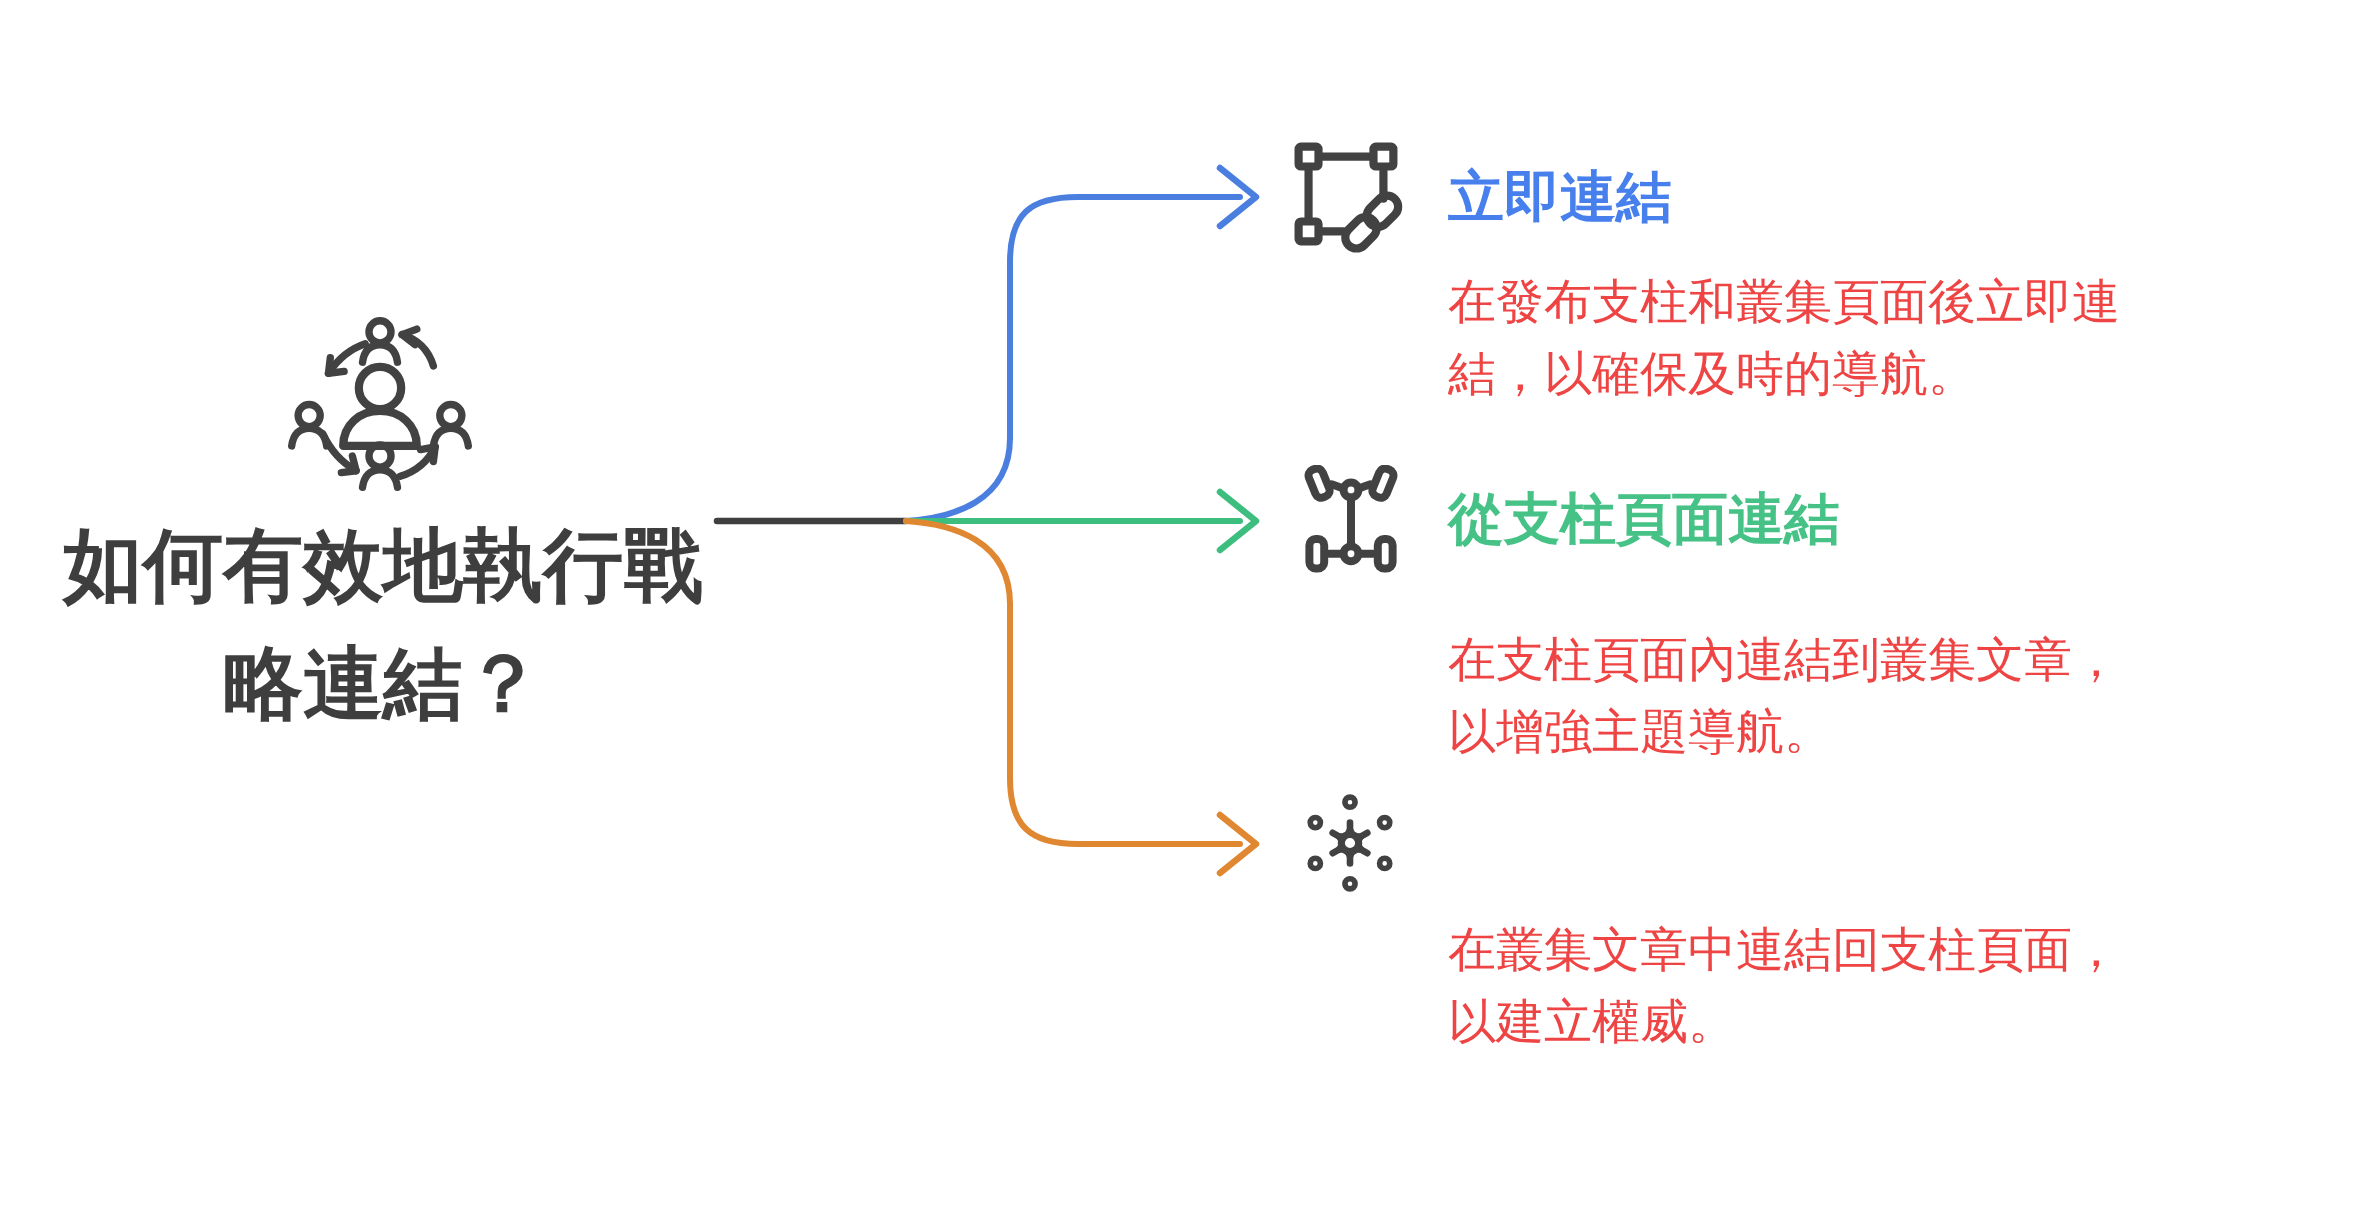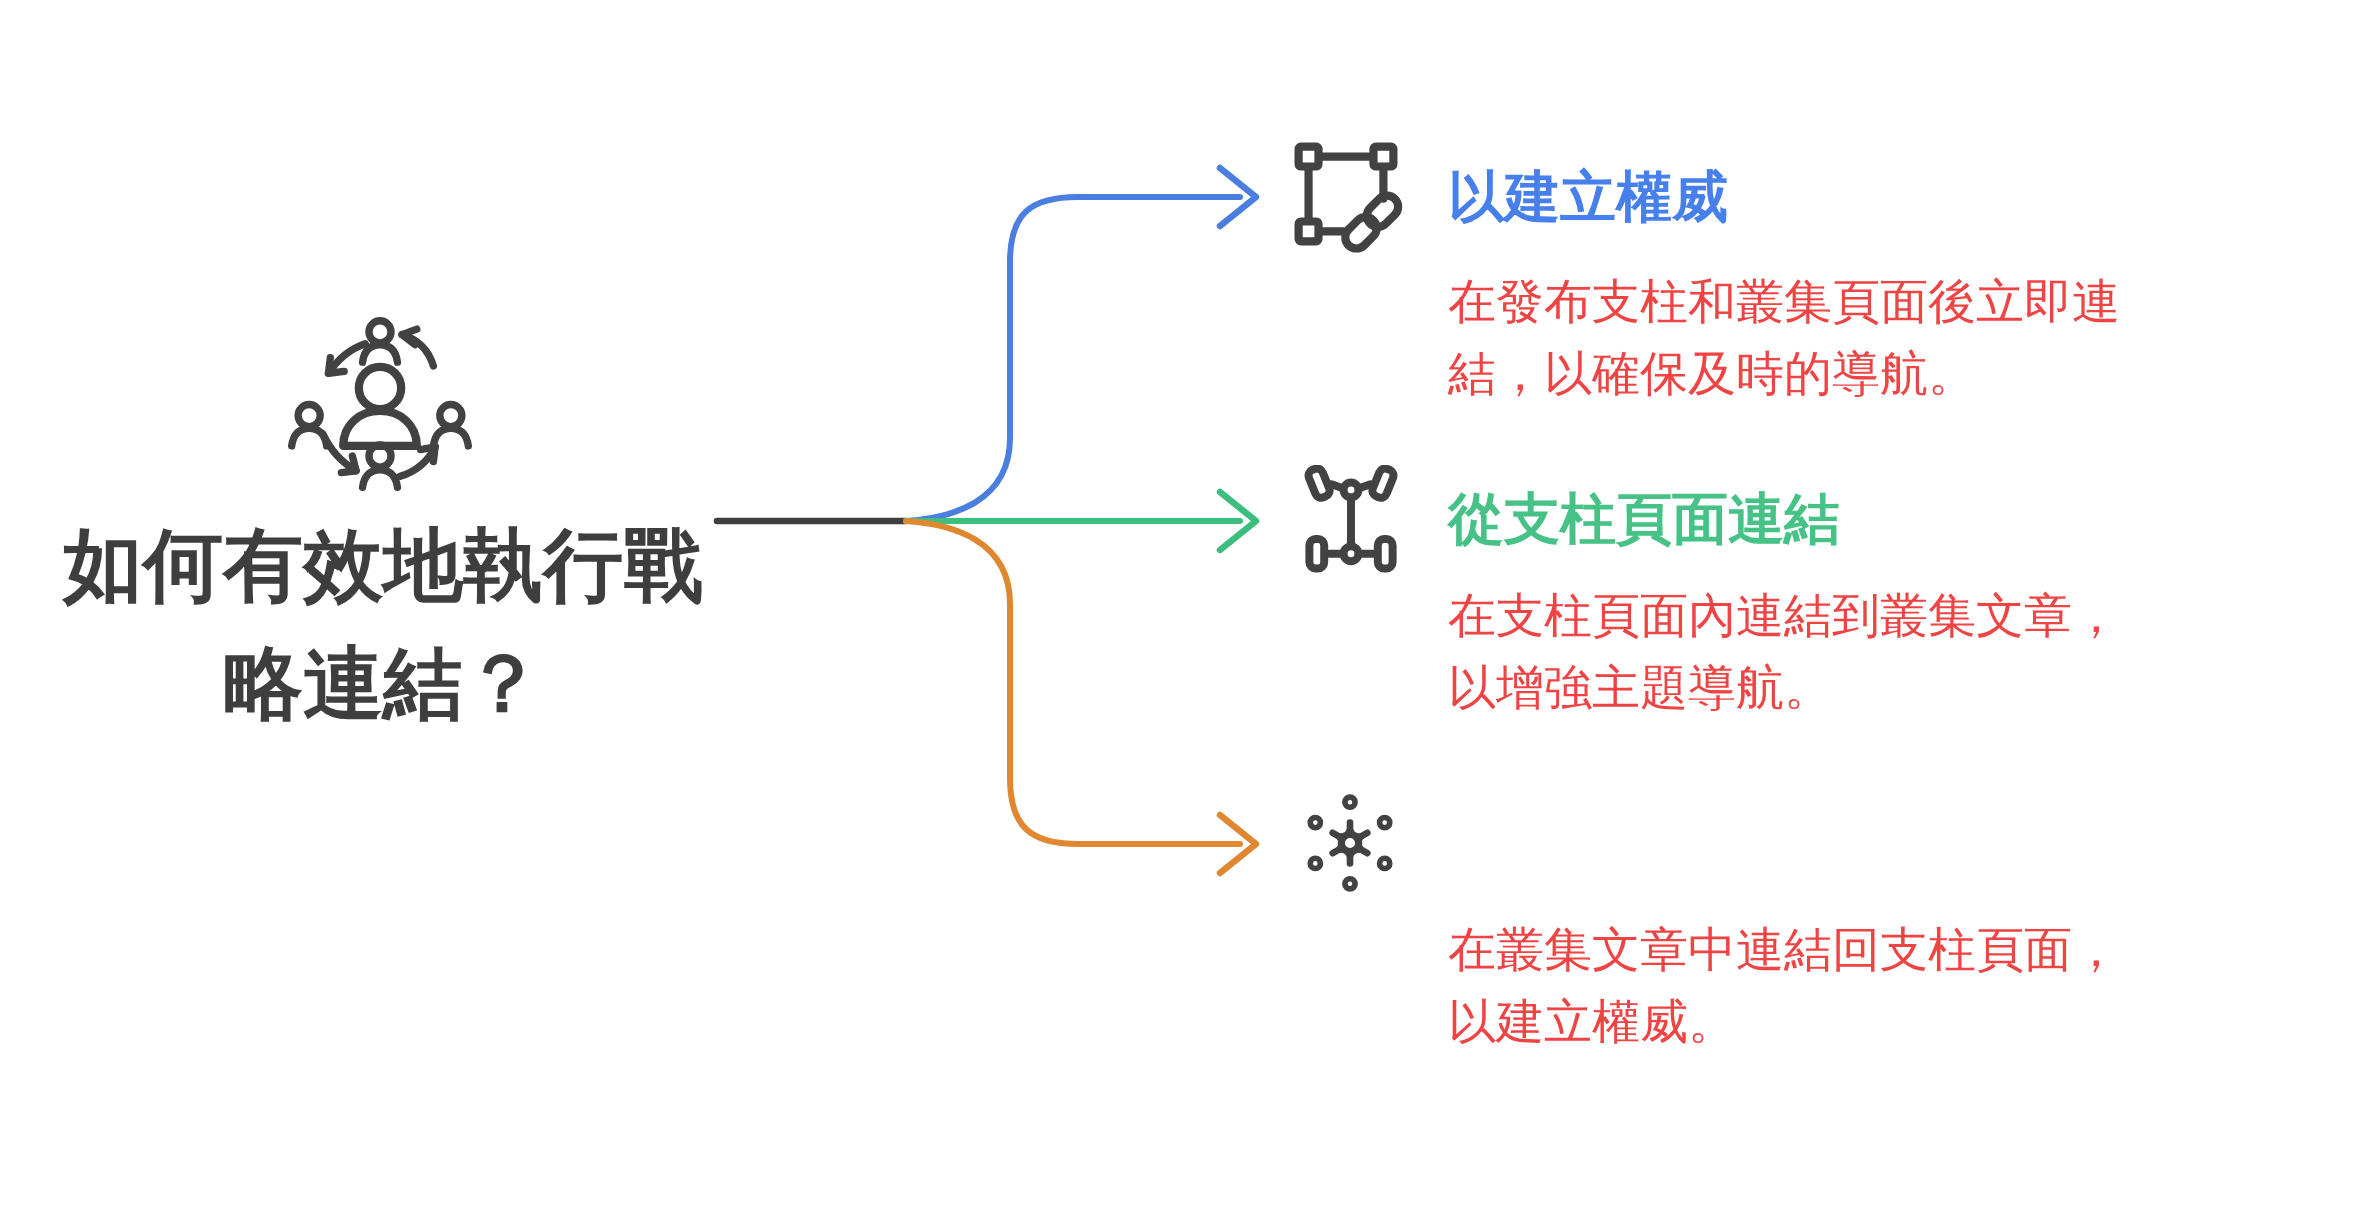--- a/index.html
+++ b/index.html
@@ -100,21 +100,21 @@
         <rect x="6.5" y="6.5" width="17" height="17" rx="2" fill="#ffffff"></rect>
         <rect x="70.5" y="6.5" width="17" height="17" rx="2" fill="#ffffff"></rect>
         <rect x="6.5" y="70.5" width="17" height="17" rx="2" fill="#ffffff"></rect>
         <g transform="translate(69,71) rotate(-45)">
           <rect x="-28" y="-9.5" width="30" height="19" rx="9.5"></rect>
           <rect x="-2" y="-9.5" width="30" height="19" rx="9.5"></rect>
         </g>
       </g>
     </svg>
   </div>
-  <div class="abs branch-title t-blue" style="left:1448px;top:166px;">以建立權威</div>
+  <div class="abs branch-title t-blue" style="left:1448px;top:166px;">立即連結</div>
   <div class="abs branch-desc" style="left:1448px;top:266px;">在發布支柱和叢集頁面後立即連結，以確保及時的導航。</div>
 
   <div class="abs icon-box" style="left:1294px;top:465px;width:114px;height:116px;">
     <svg viewBox="0 0 100 100" xmlns="http://www.w3.org/2000/svg">
       <g fill="none" stroke="#424242" stroke-width="7" stroke-linecap="round" stroke-linejoin="round">
         <path d="M50,21 V77"></path>
         <path d="M44,20 L33,16"></path>
         <path d="M56,20 L67,16"></path>
         <path d="M43,77 H31"></path>
         <path d="M57,77 H69"></path>
@@ -125,21 +125,21 @@
           <rect x="-6.5" y="-13" width="13" height="26" rx="5.5" fill="#ffffff"></rect>
         </g>
         <rect x="13.5" y="64" width="13" height="26" rx="5.5" fill="#ffffff"></rect>
         <rect x="73.5" y="64" width="13" height="26" rx="5.5" fill="#ffffff"></rect>
         <circle cx="50" cy="21" r="6.5" fill="#ffffff"></circle>
         <circle cx="50" cy="77" r="6.5" fill="#ffffff"></circle>
       </g>
     </svg>
   </div>
   <div class="abs branch-title t-green" style="left:1448px;top:488px;text-align:right;">從支柱頁面連結</div>
-  <div class="abs branch-desc" style="left:1448px;top:580px;">在支柱頁面內連結到叢集文章，以增強主題導航。</div>
+  <div class="abs branch-desc" style="left:1448px;top:624px;">在支柱頁面內連結到叢集文章，以增強主題導航。</div>
 
   <div class="abs icon-box" style="left:1299px;top:789px;width:102px;height:108px;">
     <svg viewBox="0 0 100 100" xmlns="http://www.w3.org/2000/svg">
       <defs>
         <marker id="hub-ah" markerUnits="userSpaceOnUse" markerWidth="18" markerHeight="18" refX="14" refY="8" orient="auto">
           <path d="M2,2 L14,8 L2,14 Z" fill="#424242"></path>
         </marker>
       </defs>
       <g fill="none" stroke="#424242" stroke-width="6.5" stroke-linecap="round">
         <path d="M50,38 V30" marker-end="url(#hub-ah)"></path>

